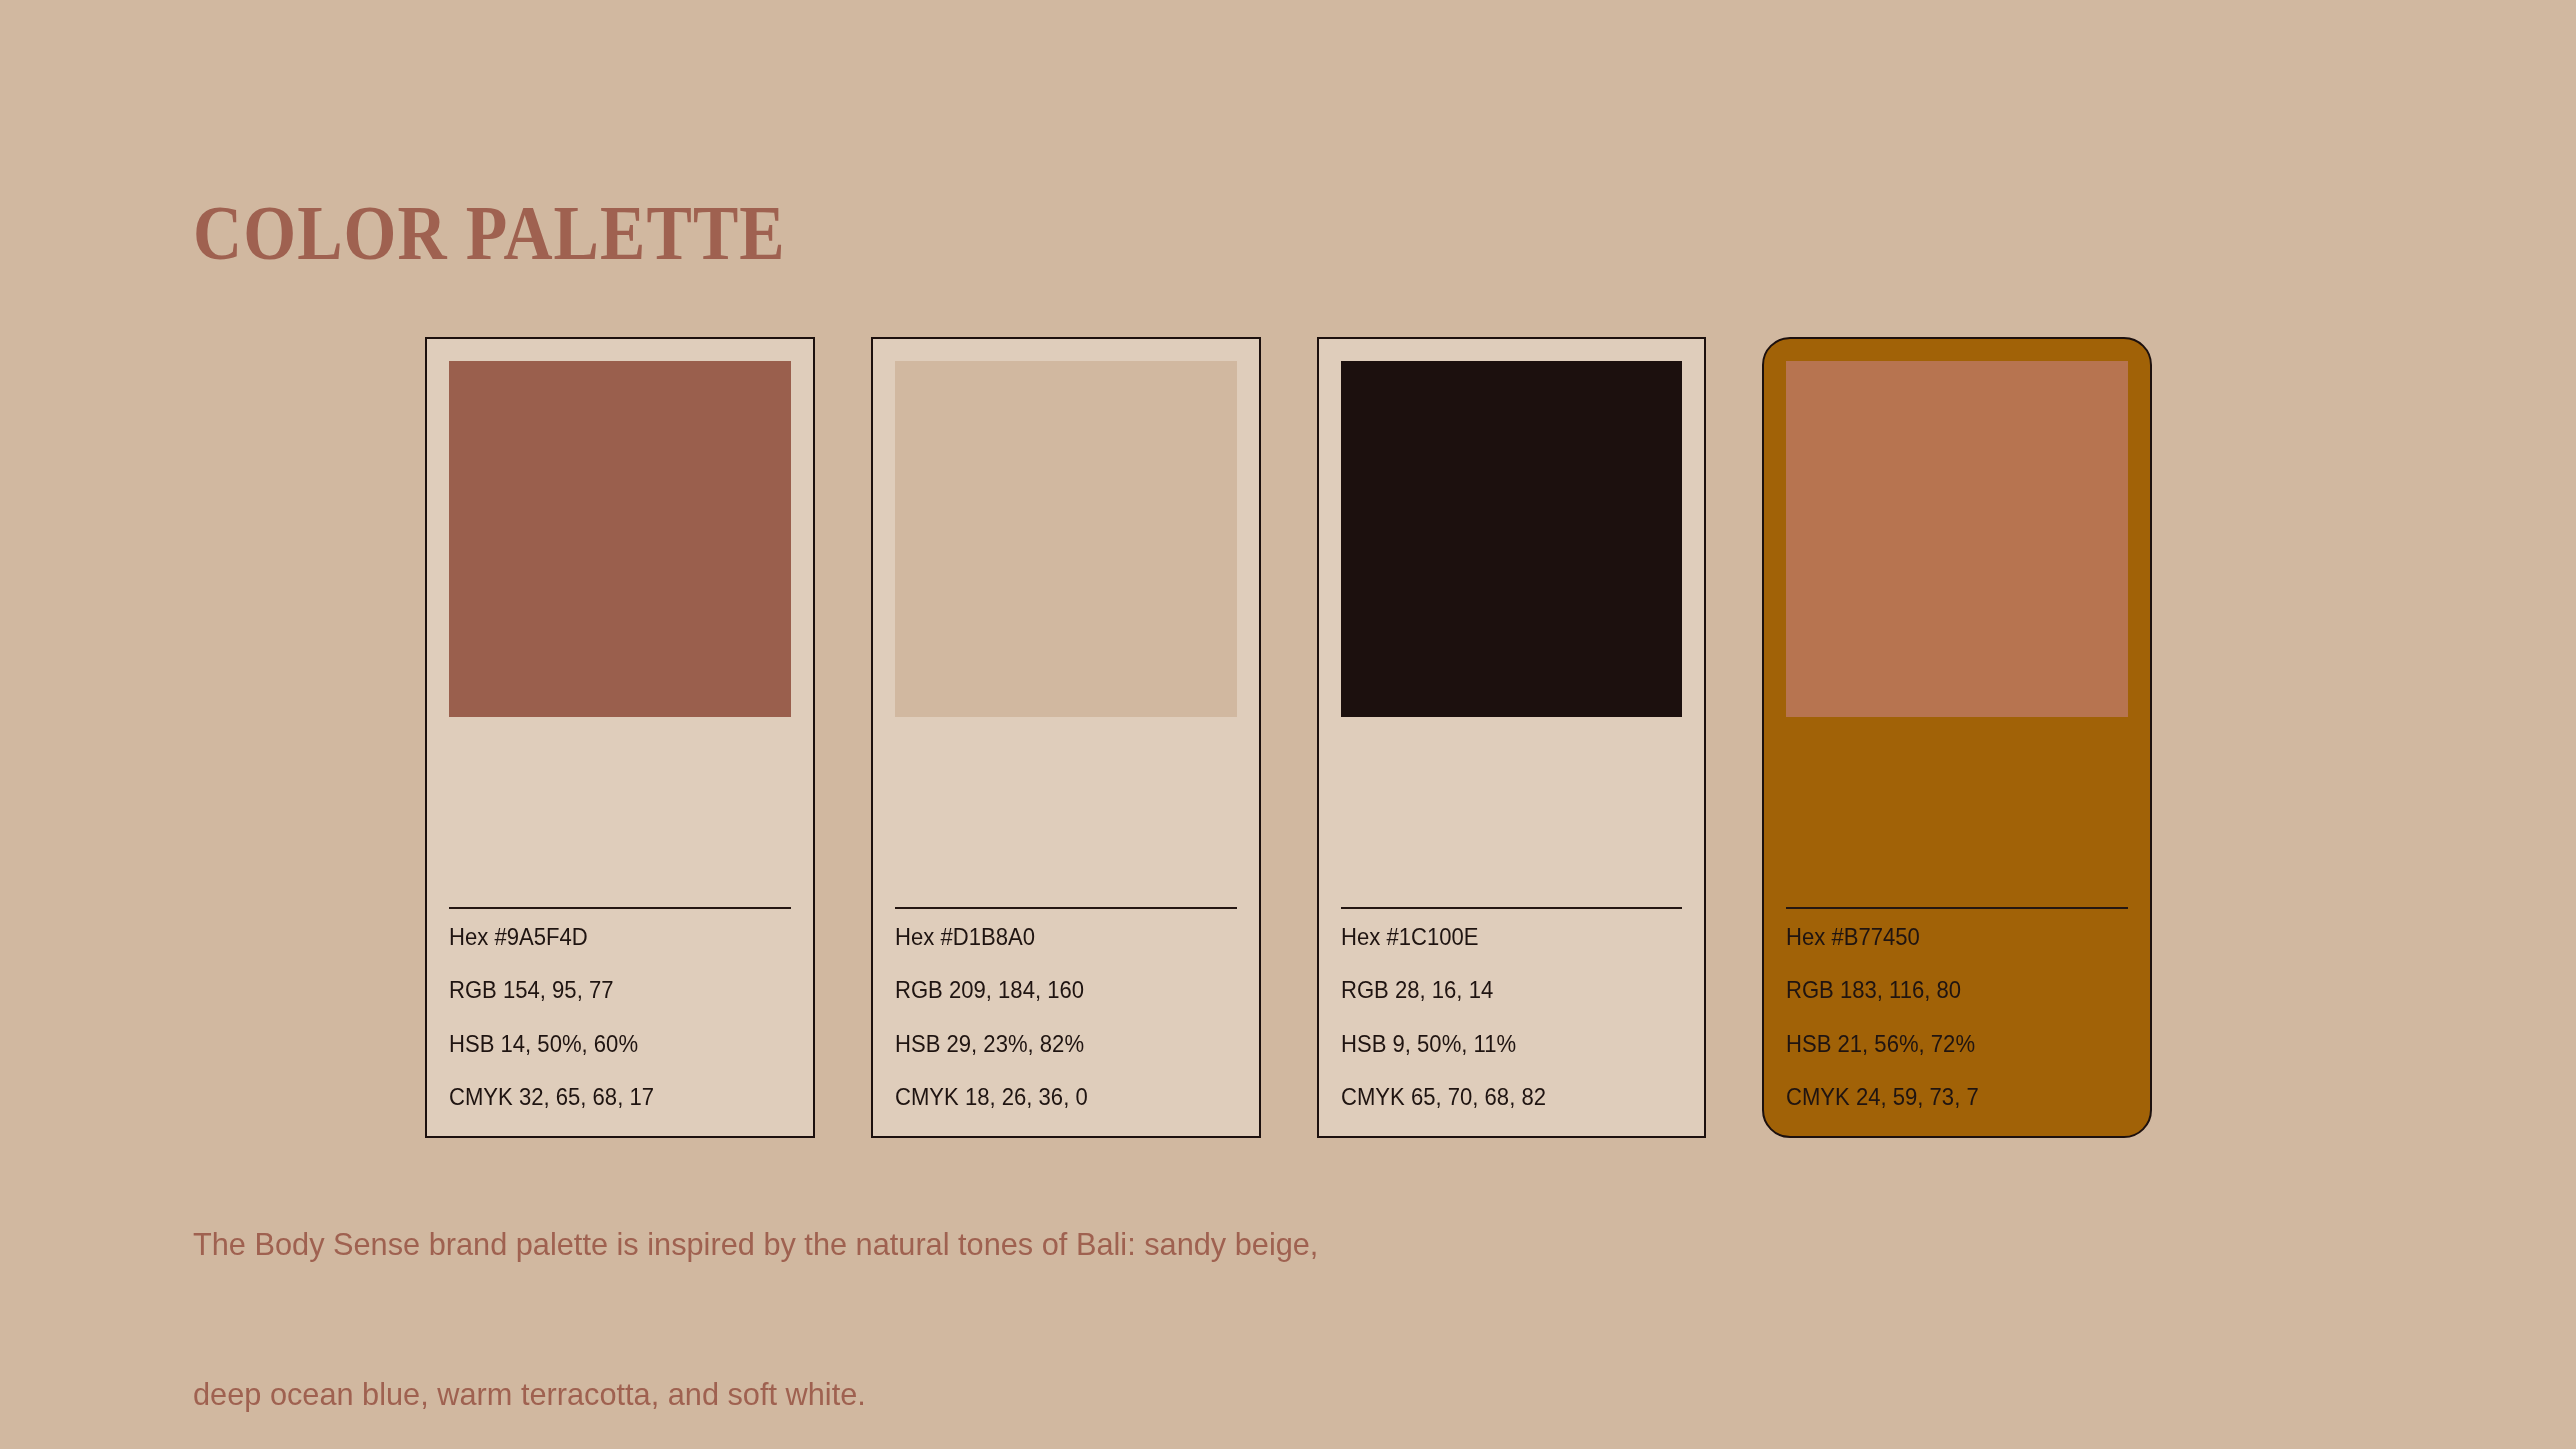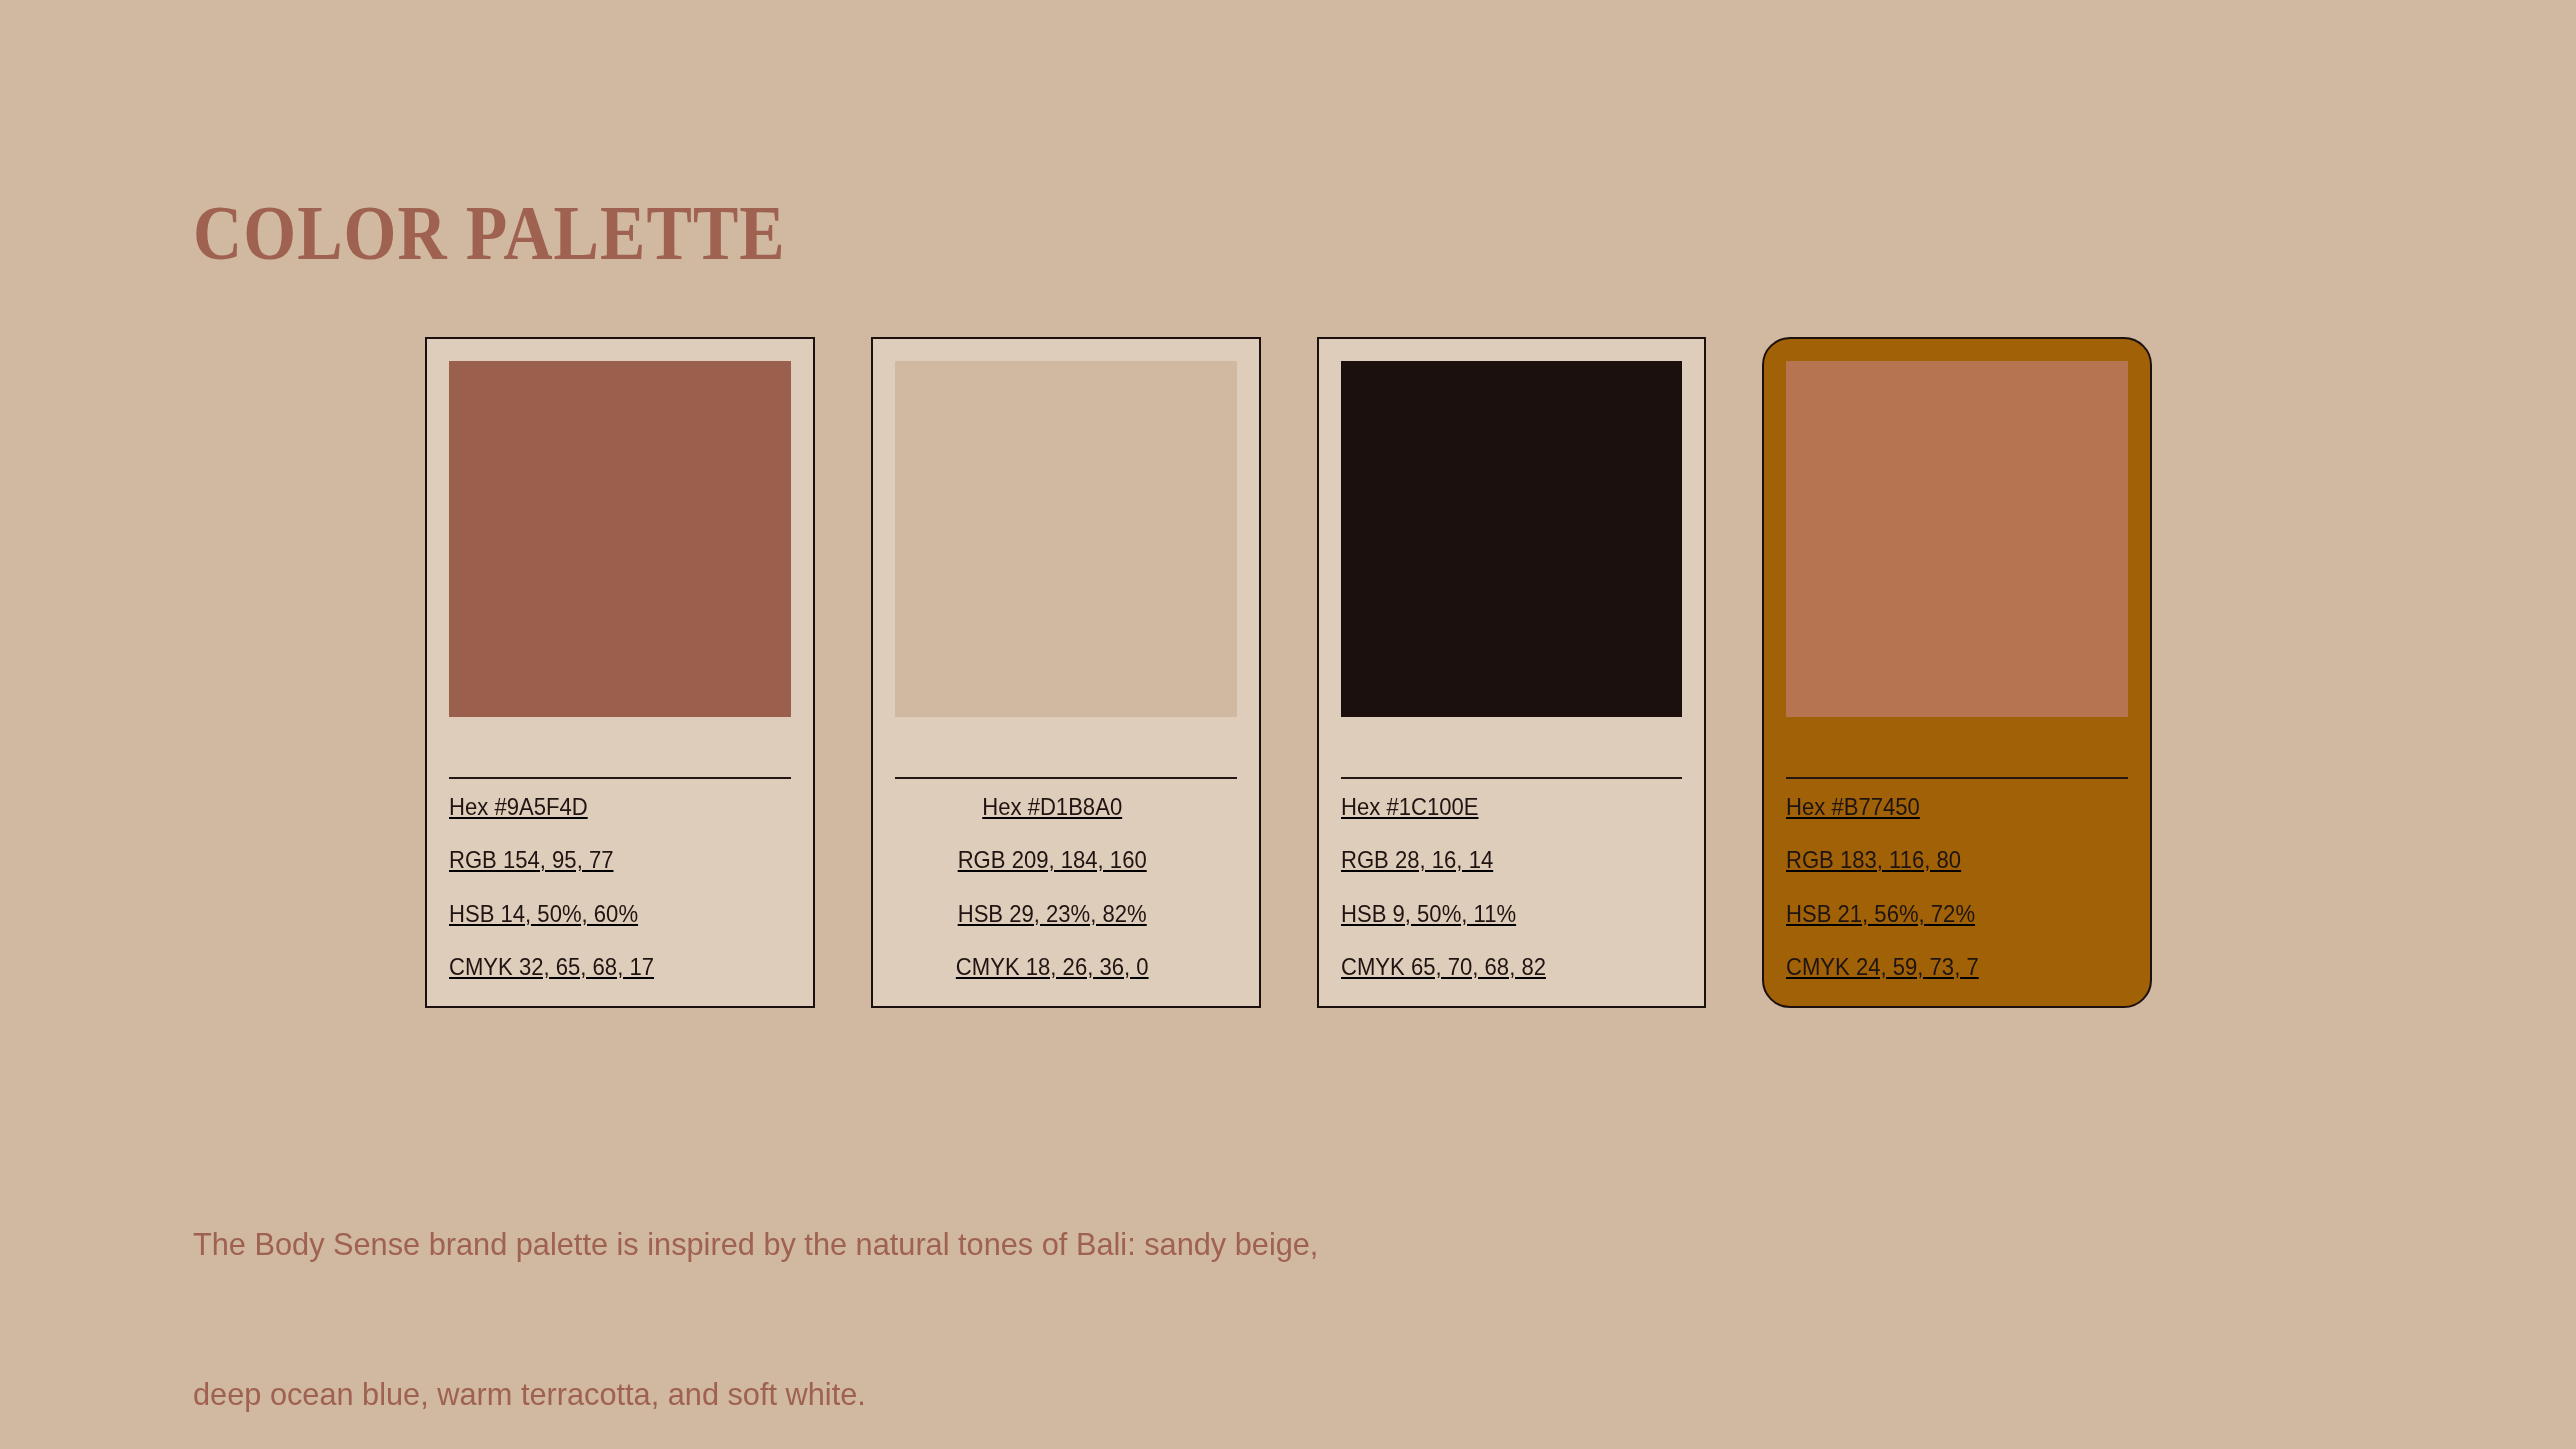--- a/index.html
+++ b/index.html
@@ -37,24 +37,23 @@
     transform-origin: left top;
     white-space: nowrap;
   }
 
   
   .cards {
     position: absolute;
     left: 425px;
     top: 337px;
     width: 1727px;
-    height: 671px;
+    height: 801px;
     display: flex;
     gap: 56px;
-    text-decoration: underline;
   }
 
   .card {
     position: relative;
     flex: 1 1 0;
     background: #dfcdbb;
     border: 2px solid #1c100e;
     box-sizing: border-box;
     display: flex;
     flex-direction: column;
@@ -129,21 +128,21 @@
       </div>
       <div class="card-body">
         <div class="divider"></div>
         <div class="spec" style="color: rgb(31, 20, 17);">Hex #9A5F4D</div>
         <div class="spec" style="color: rgb(31, 20, 17);">RGB 154, 95, 77</div>
         <div class="spec" style="color: rgb(31, 20, 17);">HSB 14, 50%, 60%</div>
         <div class="spec" style="color: rgb(31, 20, 17);">CMYK 32, 65, 68, 17</div>
       </div>
     </div>
 
-    <div class="card" style="background: rgb(223, 205, 187); border-color: rgb(28, 16, 14); text-align: center;">
+    <div class="card" style="background: rgb(223, 205, 187); border-color: rgb(28, 16, 14);">
       <div class="swatch-wrap">
         <div class="swatch" style="background: rgb(209, 184, 160);"></div>
       </div>
       <div class="card-body">
         <div class="divider"></div>
         <div class="spec" style="color: rgb(31, 20, 17);">Hex #D1B8A0</div>
         <div class="spec" style="color: rgb(31, 20, 17);">RGB 209, 184, 160</div>
         <div class="spec" style="color: rgb(31, 20, 17);">HSB 29, 23%, 82%</div>
         <div class="spec" style="color: rgb(31, 20, 17);">CMYK 18, 26, 36, 0</div>
       </div>

